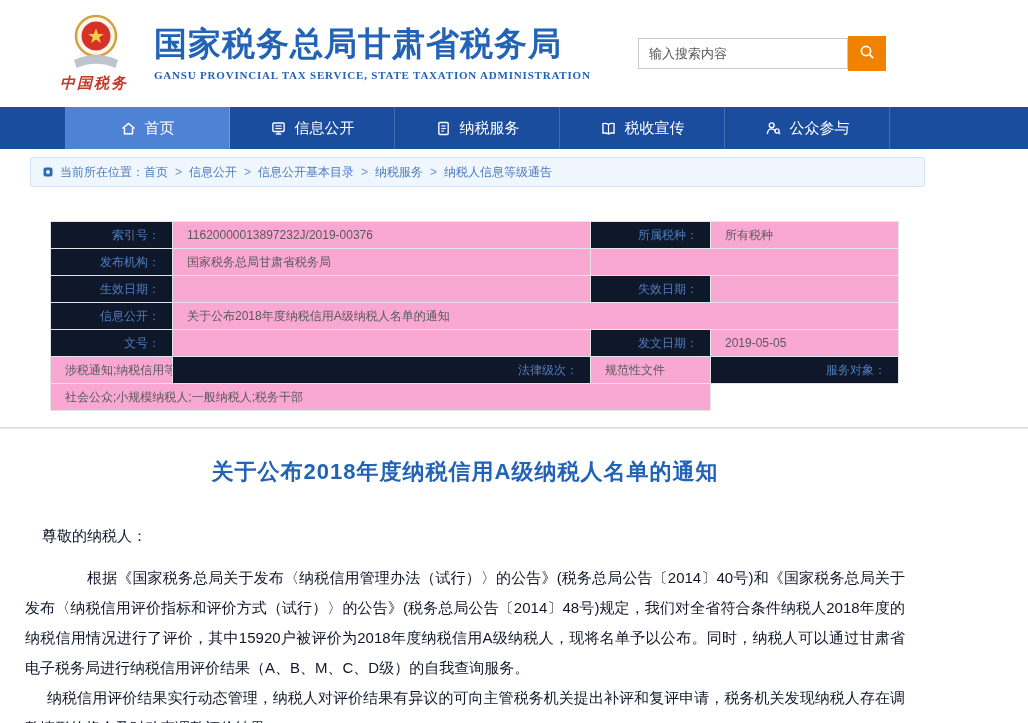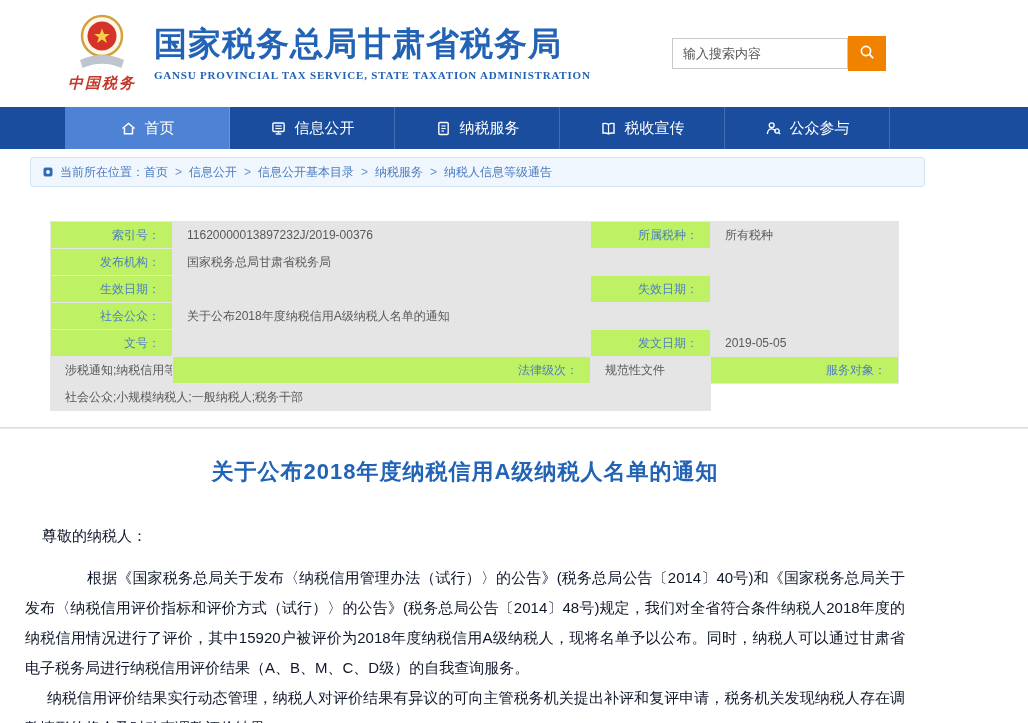--- a/index.html
+++ b/index.html
@@ -4,47 +4,47 @@
 <style>
   * { box-sizing: border-box; margin: 0; padding: 0; }
   html,body { background:#fff; }
   body {
     width:1028px; height:723px; overflow:hidden; margin:0 auto;
     font-family:"Liberation Sans","DejaVu Sans",sans-serif;
     -webkit-font-smoothing:antialiased;
   }
   
   .site-header { height:107px; display:flex; align-items:center; padding-left:60px; background:#fff; }
-  .logo { width:84px; text-align:center; flex:0 0 auto; cursor:pointer; }
+  .logo { width:84px; text-align:left; flex:0 0 auto; cursor:pointer; }
   .logo-caption { color:#c3382b; font-family:"Liberation Serif","DejaVu Serif",serif; font-weight:bold; font-style:italic; font-size:15px; letter-spacing:2px; margin-top:-2px; }
   .titles { margin-left:10px; }
   .site-title { color:#2263b5; font-size:33px; font-weight:bold; letter-spacing:1px; line-height:1.1; }
   .site-subtitle { color:#2263b5; font-family:"Liberation Serif","DejaVu Serif",serif; font-weight:bold; font-size:11px; letter-spacing:0.8px; margin-top:6px; }
   .search { margin-left:auto; margin-right:142px; display:flex; align-items:center; }
-  .search input { width:176px; height:31px; border:1px solid #c9c9c9; padding:0 10px; font-size:13px; color:#444; outline:none; }
+  .search input { width:210px; height:31px; border:1px solid #c9c9c9; padding:0 10px; font-size:13px; color:#444; outline:none; }
   .search input::placeholder { color:#555; }
   .search button { width:38px; height:35px; background:#f08200; border:0; cursor:pointer; display:flex; align-items:center; justify-content:center; }
   
   .main-nav { height:42px; background:#1a4d9e; display:flex; }
   .nav-spacer { width:65px; flex:0 0 auto; }
   .nav-item { width:165px; flex:0 0 auto; display:flex; align-items:center; justify-content:center; gap:8px; color:#fff; font-size:15px; cursor:pointer; border-right:1px solid rgba(255,255,255,0.18); }
   .nav-item:last-of-type { border-right:1px solid rgba(255,255,255,0.18); }
   .nav-item.active { background:#4d82d4; }
   .nav-item svg { display:block; }
   
   .breadcrumb-wrap { padding:8px 0 0 30px;border-radius:13px; }
   .breadcrumb { width:895px; height:30px; background:#eff6fd; border:1px solid #d2e4f4; border-radius:3px; display:flex; align-items:center; padding:0 12px; font-size:12px; color:#4a7abf; }
   .breadcrumb .bc-bullet { margin-right:7px; display:flex; }
   .breadcrumb a { color:#4a7abf; text-decoration:none; cursor:pointer; }
   .breadcrumb .sep { margin:0 7px; color:#6f94c4; }
   
   .meta-grid { margin:34px 0 0 50px; width:849px; display:grid; grid-template-columns:122px 418px 120px 188px; border-top:1px solid #e5e5e5; border-left:1px solid #e5e5e5; font-size:12px; }
   .cell { height:27px; line-height:26px; border-right:1px solid #e5e5e5; border-bottom:1px solid #e5e5e5; overflow:hidden; white-space:nowrap; }
-  .cell.label { background:#bef264; color:#4e7ec0; text-align:right; padding-right:12px; }
-  .cell.value { background:#e5e5e5; color:#595959; padding-left:14px; }
+  .cell.label { background:#0f172a; color:#4e7ec0; text-align:right; padding-right:12px; }
+  .cell.value { background:#f9a8d4; color:#595959; padding-left:14px; }
   .span3 { grid-column:span 3; }
   .span2 { grid-column:span 2; }
   
   .section-divider { margin-top:16px; height:2px; background:linear-gradient(#d6d6d6,#efefef); }
   
   .article { width:880px; margin-left:25px; }
   .article-title { margin-top:28px; text-align:center; color:#2263b5; font-size:22px; font-weight:bold; letter-spacing:1px; }
   .article p { font-size:15px; color:#0f172a; line-height:30px; text-align:justify; }
   .salutation { margin-top:34px; text-indent:17px; }
   .para-1 { margin-top:12px; text-indent:62px; }
@@ -173,21 +173,21 @@
 
   <div class="cell label">发布机构：</div>
   <div class="cell value">国家税务总局甘肃省税务局</div>
   <div class="cell value span2"></div>
 
   <div class="cell label">生效日期：</div>
   <div class="cell value"></div>
   <div class="cell label">失效日期：</div>
   <div class="cell value"></div>
 
-  <div class="cell label">社会公众：</div>
+  <div class="cell label">信息公开：</div>
   <div class="cell value span3">关于公布2018年度纳税信用A级纳税人名单的通知</div>
 
   <div class="cell label">文号：</div>
   <div class="cell value"></div>
   <div class="cell label">发文日期：</div>
   <div class="cell value">2019-05-05</div>
 
   <div class="cell value">涉税通知;纳税信用等级通告</div>
   <div class="cell label">法律级次：</div>
   <div class="cell value">规范性文件</div>

